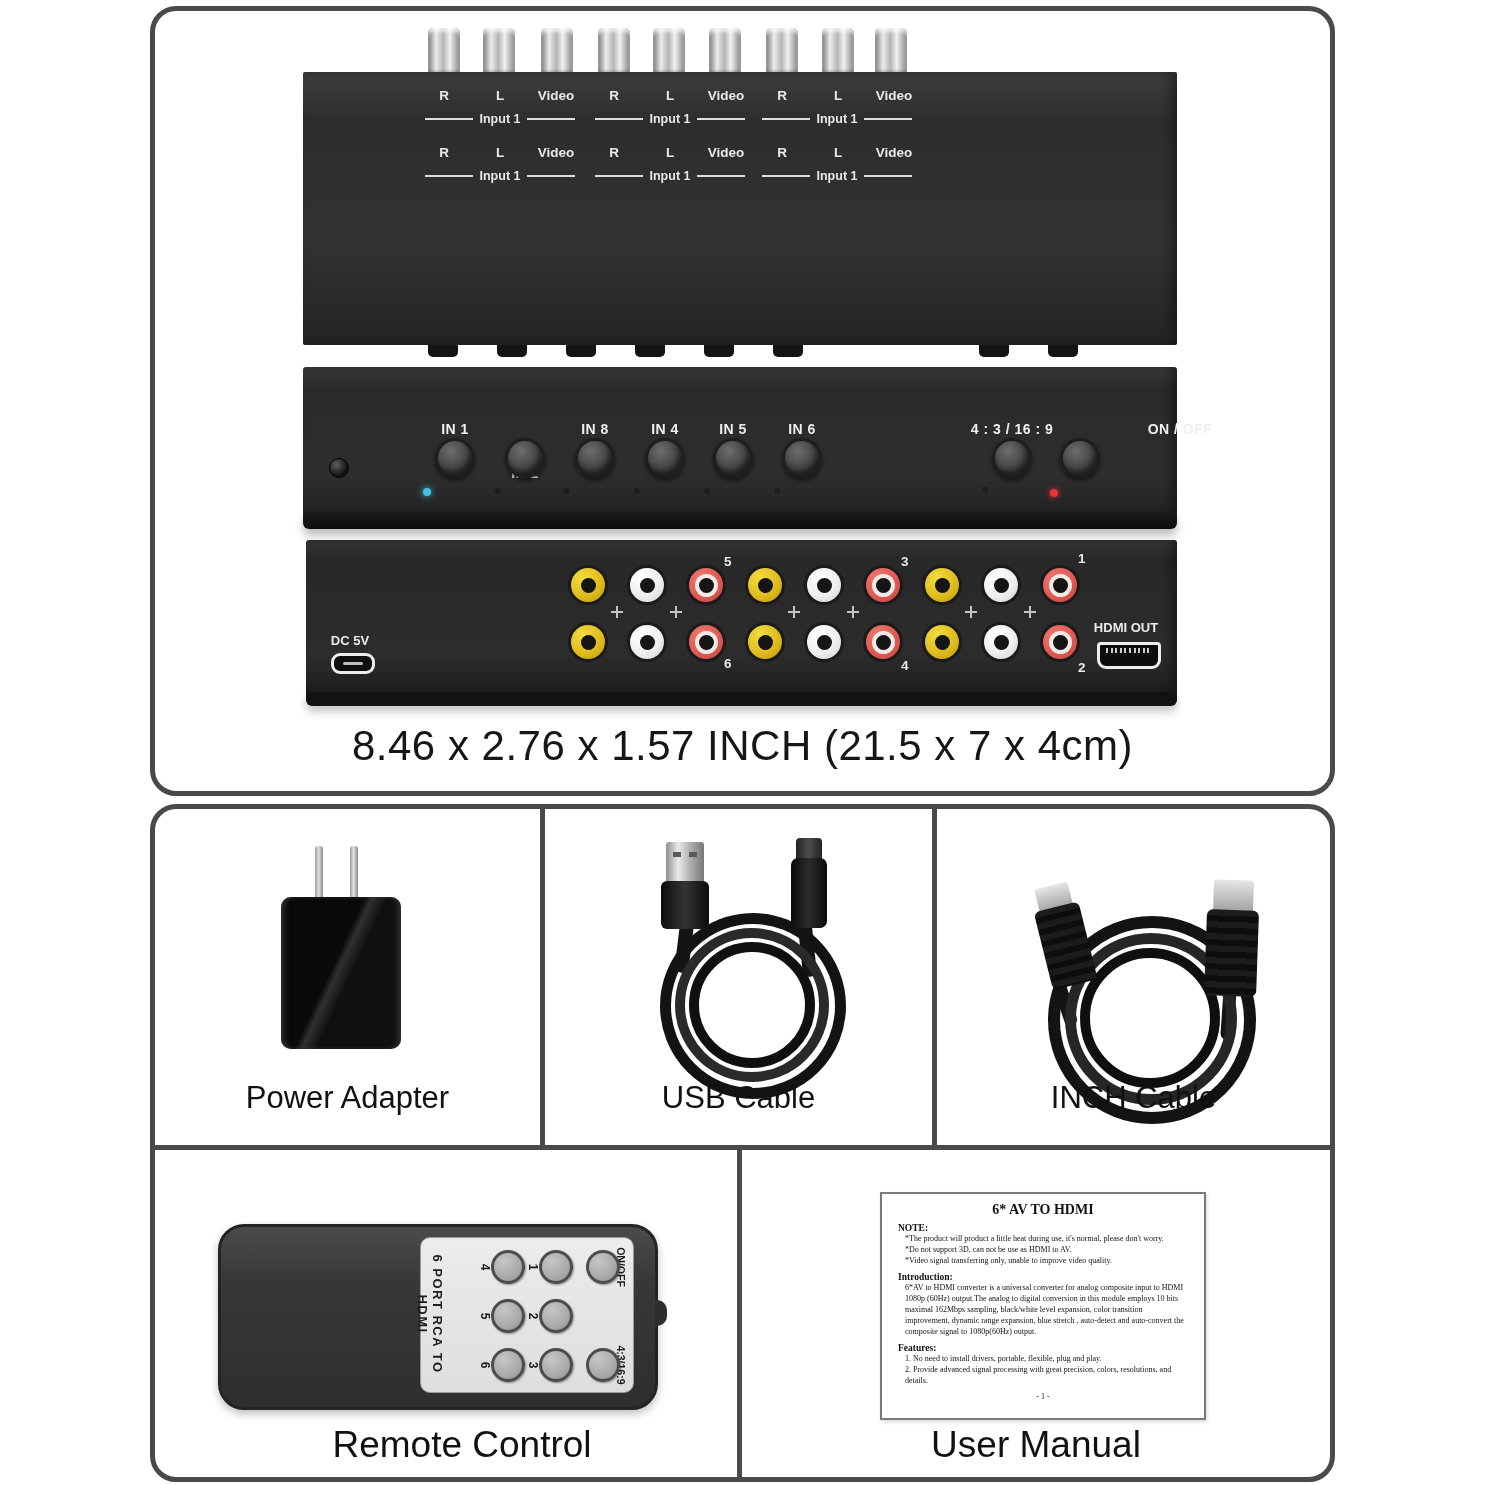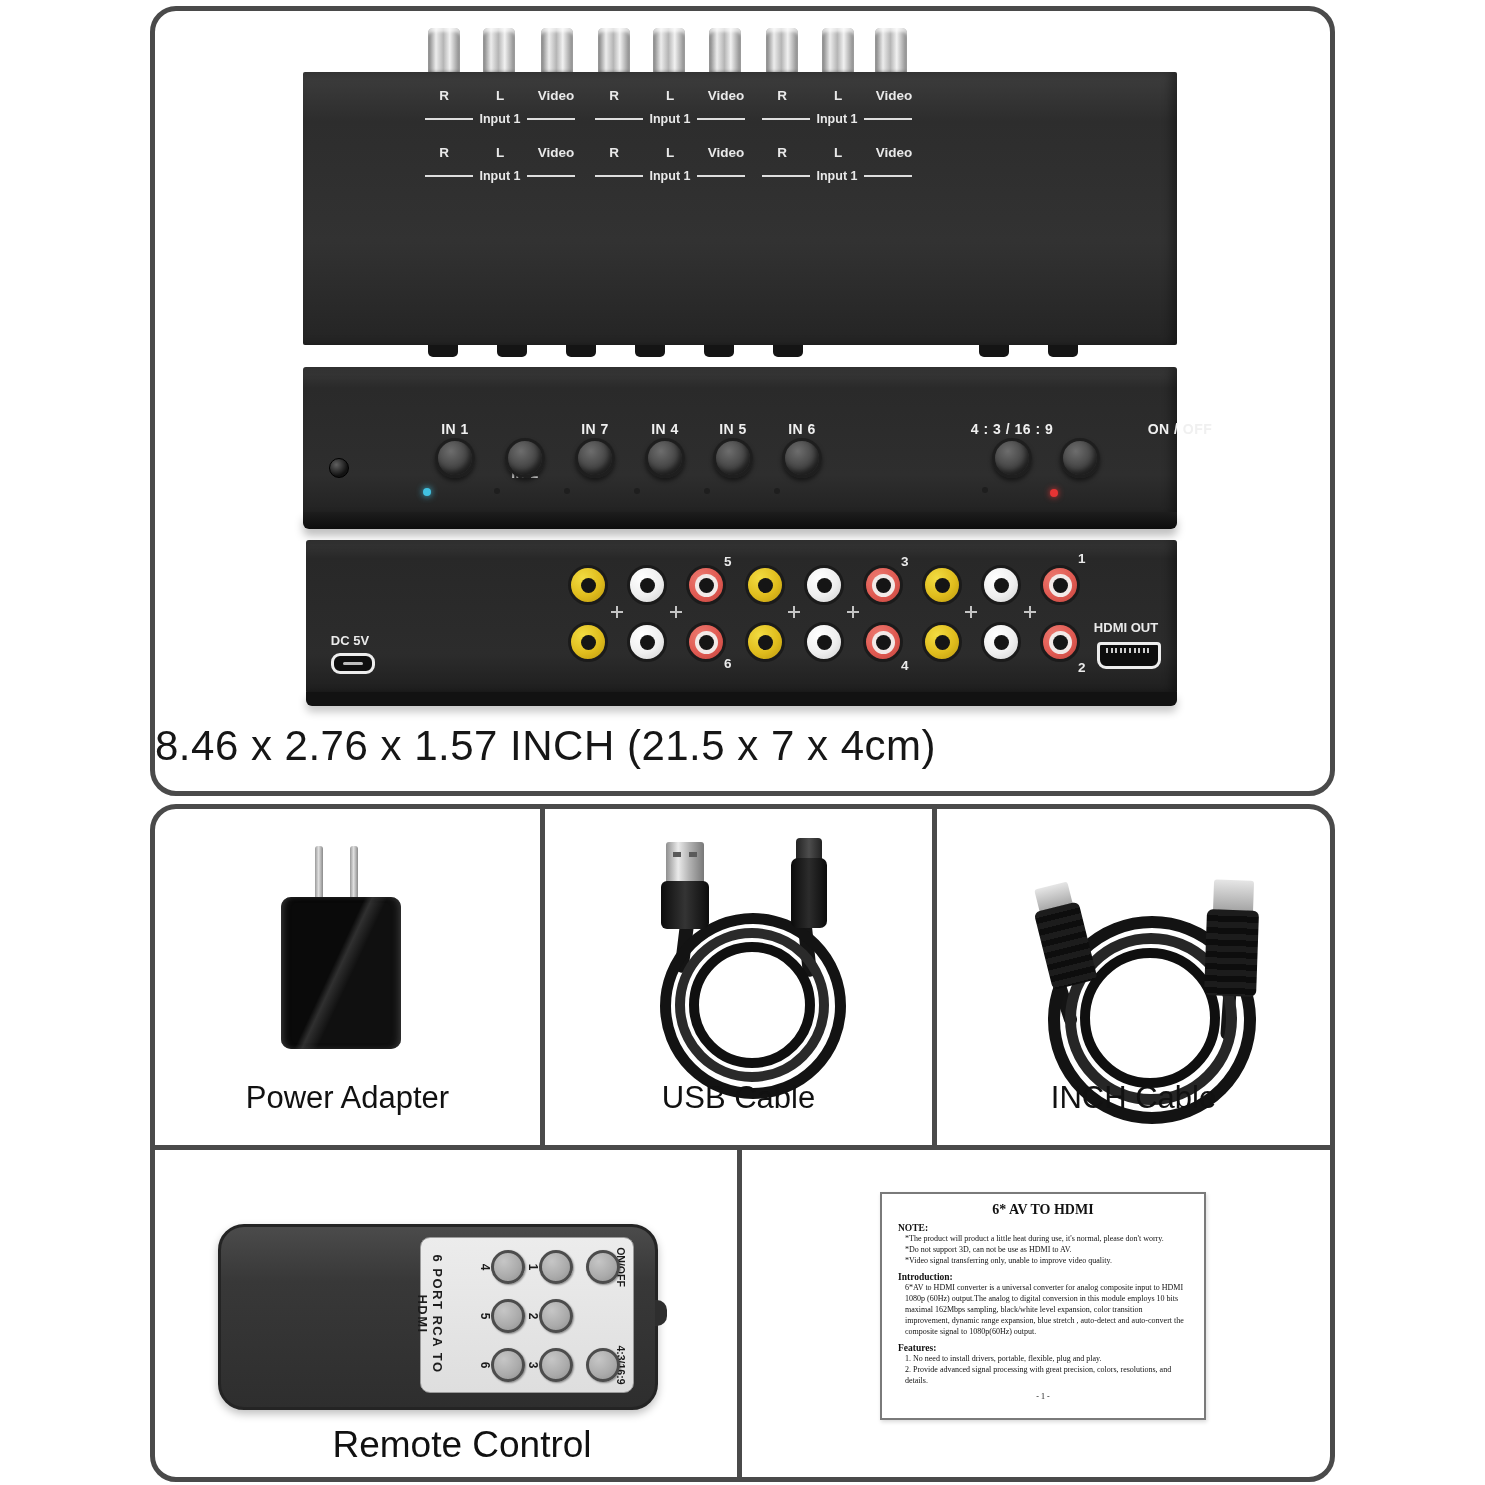--- a/index.html
+++ b/index.html
@@ -59,21 +59,21 @@
   .screw::after{content:"";position:absolute;left:6px;top:1px;width:2px;height:12px;background:#c4c4c4;}
   .dc-port{position:absolute;left:331px;top:653px;width:38px;height:15px;background:#0f0f0f;
         border:3px solid #ededed;border-radius:9px;display:flex;align-items:center;justify-content:center;}
   .dc-pin{width:20px;height:3px;background:#bdbdbd;border-radius:2px;}
   .hdmi-port{position:absolute;left:1097px;top:642px;width:58px;height:21px;background:#0d0d0d;
         border:3px solid #ededed;border-radius:4px 4px 9px 9px;}
   .hdmi-pins{position:absolute;left:6px;top:3px;width:46px;height:5px;
         background:repeating-linear-gradient(90deg,#cdcdcd 0 2px,transparent 2px 4.6px);}
   .port-label{position:absolute;text-align:center;color:#eaeaea;font-size:13px;font-weight:bold;}
 
-  .dim-text{position:absolute;left:155px;top:722px;width:1175px;text-align:left;color:#161616;
+  .dim-text{position:absolute;left:155px;top:722px;width:1175px;text-align:center;color:#161616;
         font-size:42px;letter-spacing:.5px;}
 
   
   .acc-label{position:absolute;text-align:center;color:#111;font-size:31px;}
   .acc-label-lg{position:absolute;text-align:center;color:#111;font-size:37px;}
 
   .pa-prong{position:absolute;width:8px;height:58px;border-radius:3px 3px 0 0;
         background:linear-gradient(90deg,#9a9a9a,#e0e0e0 45%,#8a8a8a);}
   .pa-body{position:absolute;left:281px;top:897px;width:120px;height:152px;border-radius:10px;
         background:linear-gradient(115deg,#0a0a0a 44%,#303030 48%,#101010 56%);
@@ -213,21 +213,21 @@
   <div class="foot" style="left:773px;"></div>
   <div class="foot" style="left:979px;"></div>
   <div class="foot" style="left:1048px;"></div>
 
   <div class="fv-body"></div>
   <div class="fv-base"></div>
   <div class="ir-sensor"></div>
 
   <div class="fv-label" style="left:415px;width:80px;">IN 1</div>
   <div class="fv-label" style="left:485px;width:80px;margin-top:44px;">IN 2</div>
-  <div class="fv-label" style="left:555px;width:80px;">IN 7</div>
+  <div class="fv-label" style="left:555px;width:80px;">IN 8</div>
   <div class="fv-label" style="left:625px;width:80px;">IN 4</div>
   <div class="fv-label" style="left:693px;width:80px;">IN 5</div>
   <div class="fv-label" style="left:762px;width:80px;">IN 6</div>
   <div class="fv-label" style="left:952px;width:120px;">4 : 3 / 16 : 9</div>
   <div class="fv-label" style="left:1084px;width:100px;margin-left:46px;">ON / OFF</div>
 
   <div class="fv-btn" style="left:435px;"></div>
   <div class="fv-btn" style="left:505px;"></div>
   <div class="fv-btn" style="left:575px;"></div>
   <div class="fv-btn" style="left:645px;"></div>
@@ -402,14 +402,15 @@
     <div class="mp-line">*The product will product a little heat during use, it's normal, please don't worry.</div>
     <div class="mp-line">*Do not support 3D, can not be use as HDMI to AV.</div>
     <div class="mp-line">*Video signal transferring only, unable to improve video quality.</div>
     <div class="mp-h">Introduction:</div>
     <div class="mp-par">6*AV to HDMI converter is a universal converter for analog composite input to HDMI 1080p (60Hz) output.The analog to digital conversion in this module employs 10 bits maximal 162Mbps sampling, black/white level expansion, color transition improvement, dynamic range expansion, blue stretch , auto-detect and auto-convert the composite signal to 1080p(60Hz) output.</div>
     <div class="mp-h">Features:</div>
     <div class="mp-line">1. No need to install drivers, portable, flexible, plug and play.</div>
     <div class="mp-line">2. Provide advanced signal processing with great precision, colors, resolutions, and details.</div>
     <div class="mp-page">- 1 -</div>
   </div>
+  <div class="acc-label-lg" style="left:742px;top:1424px;width:588px;">User Manual</div>
 
 </div>
 
 </body></html>

